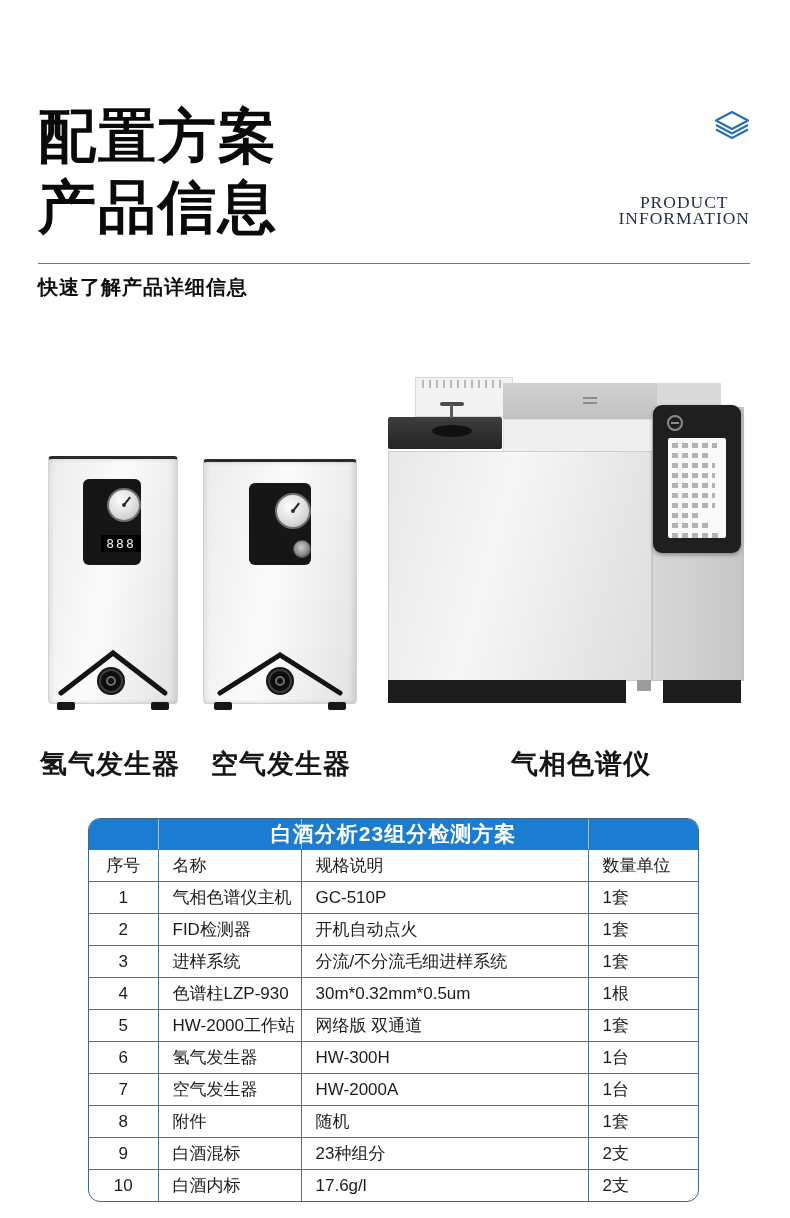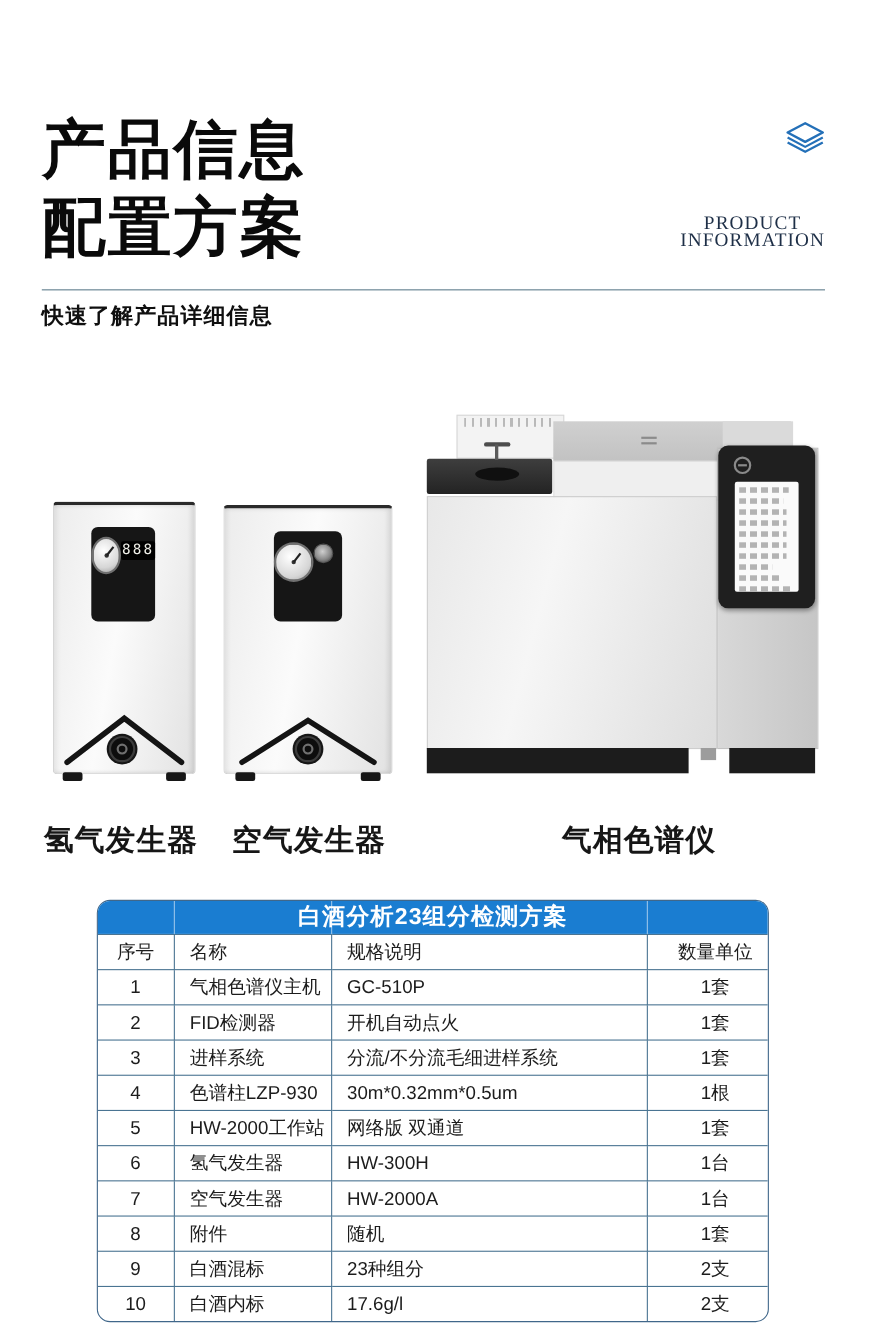--- a/index.html
+++ b/index.html
@@ -16,21 +16,21 @@
   .divider{position:absolute;left:38px;top:263px;width:712px;height:0;border-top:1px solid #5f7d8c;}
   .tagline{position:absolute;left:38px;top:274px;font-family:"Liberation Serif","DejaVu Serif",serif;
            font-size:20px;font-weight:600;letter-spacing:1px;color:#0f0f0f;}
 
   
   .gen-body{position:absolute;border-radius:4px;
             background:linear-gradient(100deg,#ececec 0%,#fbfbfb 45%,#e2e2e2 100%);
             border:1px solid #d2d2d2;border-top:3px solid #2a2a2a;
             box-shadow:inset -3px 0 5px rgba(0,0,0,.10),inset 3px 0 4px rgba(0,0,0,.06);}
   .gen-panel{position:absolute;background:#161616;border-radius:6px;
-             display:flex;flex-direction:row;align-items:flex-start;}
+             display:flex;flex-direction:column;align-items:flex-end;}
   .gauge{position:relative;border-radius:50%;
          background:radial-gradient(circle at 40% 35%,#ffffff 0%,#d6d6d6 65%,#9a9a9a 100%);
          border:2px solid #707070;}
   .gauge:after{content:"";position:absolute;left:50%;top:50%;width:2px;height:10px;
                background:#222;transform:translate(-50%,-100%) rotate(38deg);transform-origin:bottom center;}
   .gauge:before{content:"";position:absolute;left:50%;top:50%;width:4px;height:4px;margin:-2px 0 0 -2px;
                 border-radius:50%;background:#333;}
   .readout{margin-top:13px;width:40px;height:17px;background:#000;border-radius:2px;
            color:#efefe8;font-family:"DejaVu Sans Mono","Liberation Mono",monospace;
            font-size:13px;line-height:17px;text-align:center;letter-spacing:2px;}
@@ -91,31 +91,31 @@
   .spec-title-bar{position:relative;height:30px;background:#1a7dd1;color:#ffffff;
                   font-size:21px;font-weight:700;text-align:center;line-height:30px;letter-spacing:1px;}
   .bar-sep{position:absolute;top:0;bottom:0;width:1px;background:rgba(255,255,255,.55);}
   table.spec{border-collapse:collapse;width:100%;table-layout:fixed;}
   table.spec td,table.spec th{border:1px solid #4a7492;height:31px;font-size:17px;
         font-weight:400;color:#1c1c1c;padding:0 0 0 14px;text-align:left;white-space:nowrap;
         overflow:hidden;}
   table.spec th{font-weight:500;}
   table.spec .c-idx{text-align:center;padding:0;}
   table.spec td:first-child, table.spec th:first-child{border-left:none;text-align:center;}
-  table.spec td:last-child, table.spec th:last-child{border-right:none;text-align:center;}
+  table.spec td:last-child, table.spec th:last-child{border-right:none;}
   table.spec tr:last-child td{border-bottom:none;}
 </style>
 </head>
 <body>
 
 <div class="page">
 
   <div class="big-title">
+    <div>配置方案</div>
     <div>产品信息</div>
-    <div>配置方案</div>
   </div>
 
   <svg class="hdr-icon" viewBox="0 0 36 30">
     <path d="M18 2 L34 10.5 L18 19 L2 10.5 Z" fill="none" stroke="#2470b8" stroke-width="2.2" stroke-linejoin="round"></path>
     <path d="M2 15 L18 23.5 L34 15" fill="none" stroke="#2470b8" stroke-width="2" stroke-linejoin="round"></path>
     <path d="M2 19.5 L18 28 L34 19.5" fill="none" stroke="#2470b8" stroke-width="2" stroke-linejoin="round"></path>
   </svg>
 
   <div class="en-block">
     <div>PRODUCT</div>

